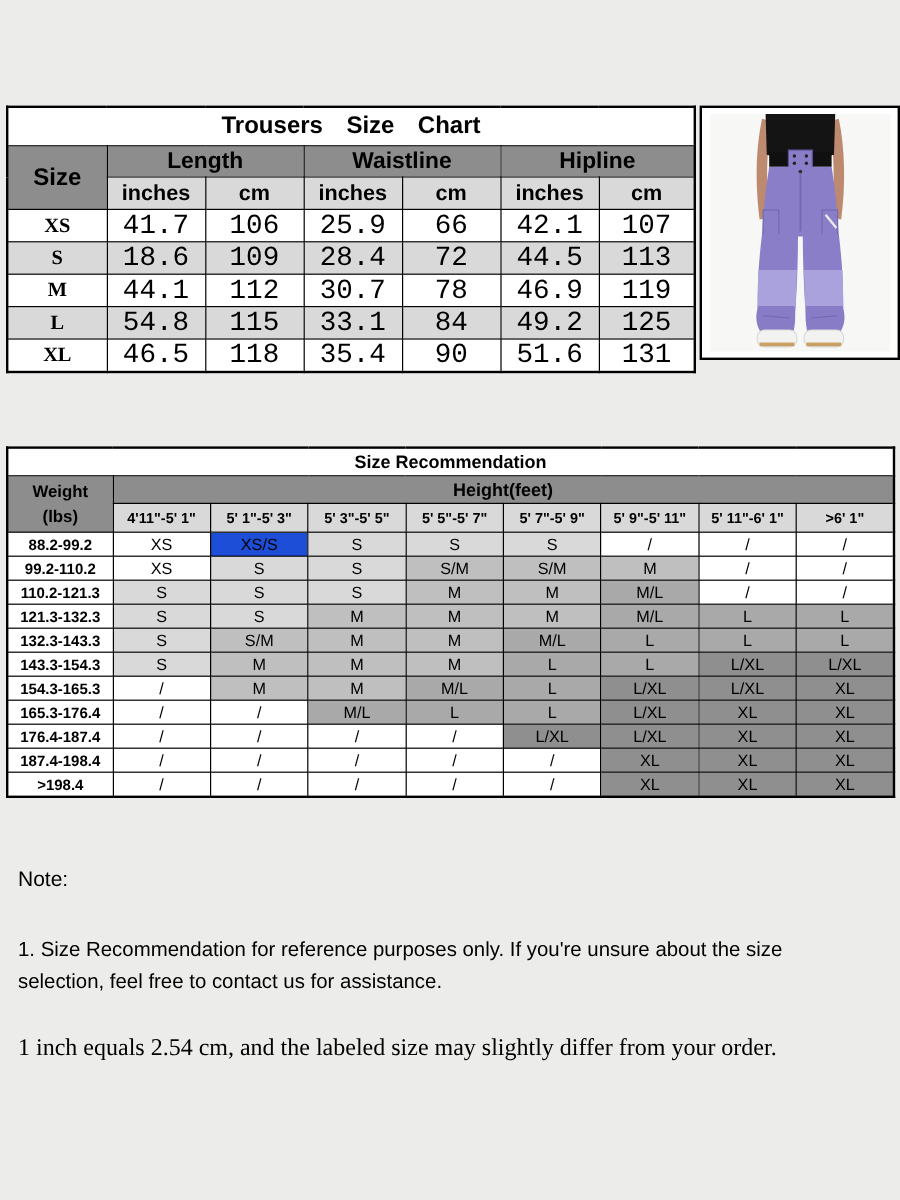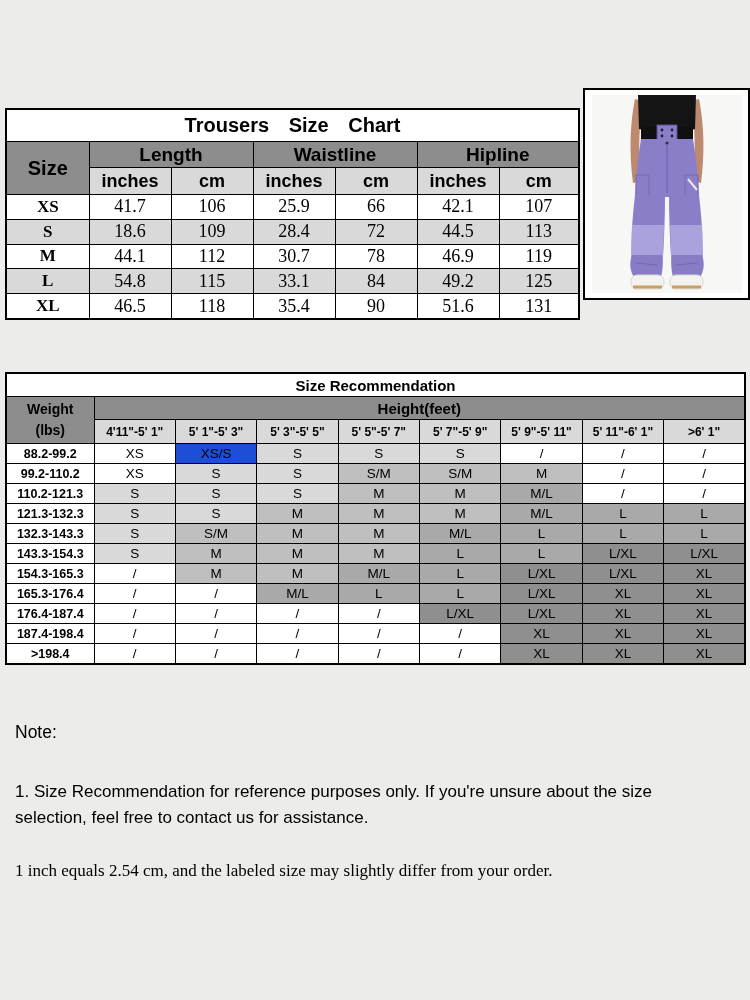--- a/index.html
+++ b/index.html
@@ -4,28 +4,28 @@
 <style>
   html,body{margin:0;padding:0;}
   body{
     width:750px;height:1000px;position:relative;
     background:#ececeb;
     font-family:"Liberation Sans",sans-serif;color:#000;
   }
   
   #chart1-wrap{position:absolute;left:5px;top:88px;display:flex;}
   table{border-collapse:collapse;table-layout:fixed;background:#fff;}
-  #size-chart-table{width:573px;height:212px;border:2px solid #000;margin-top:20px;}
+  #size-chart-table{width:573px;height:212px;border:2px solid #000;}
   #size-chart-table td{border:1px solid #000;text-align:center;vertical-align:middle;padding:0;overflow:hidden;}
   .t1-title{font-weight:bold;font-size:20px;word-spacing:14px;height:31px;}
   .ghdr{background:#8d8d8d;font-weight:bold;font-size:19px;height:25px;}
   .corner-hdr{font-size:20px;}
   .shdr{background:#d9d9d9;font-weight:bold;font-size:18px;height:26px;}
   .rl{font-family:"Liberation Serif",serif;font-weight:bold;font-size:17px;}
-  .val{font-family:Liberation Serif, serif;font-size:18px;}
+  .val{font-family:Liberation Mono, monospace;font-size:23px;}
   tr.alt td{background:#d9d9d9;}
 
   
   .product-box{
     width:167px;height:212px;margin-left:3px;box-sizing:border-box;
     border:2px solid #000;background:#fff;
     display:flex;align-items:center;justify-content:center;
   }
   .photo{width:150px;height:198px;background:#f7f7f6;}
 
@@ -37,21 +37,21 @@
   .hhdr{background:#8d8d8d;font-weight:bold;font-size:15px;height:22px;}
   .rng{background:#d9d9d9;font-weight:bold;font-size:12px;height:23px;}
   .wcell{font-weight:bold;font-size:12.5px;background:#fff;height:19px;}
   .scell{font-size:13.5px;}
 
   
   .notes{position:absolute;left:15px;top:722px;width:712px;font-size:17px;}
   .note-heading{margin:0 0 36px 0;font-size:17.5px;}
   .note-p1{margin:0 0 28px 0;line-height:1.52;}
   .note-p2-sans{margin:0;line-height:1.52;}
-  .note-p2-serif{margin:0;font-family:"Liberation Serif",serif;font-size:17px;line-height:1.45;}
+  .note-p2-serif{margin:0;font-family:"Liberation Serif",serif;font-size:20px;line-height:1.45;}
 </style>
 </head>
 <body>
 
 <div id="chart1-wrap">
   <table id="size-chart-table">
     <colgroup>
       <col style="width:83px">
         <col style="width:82px">
         <col style="width:82px">

